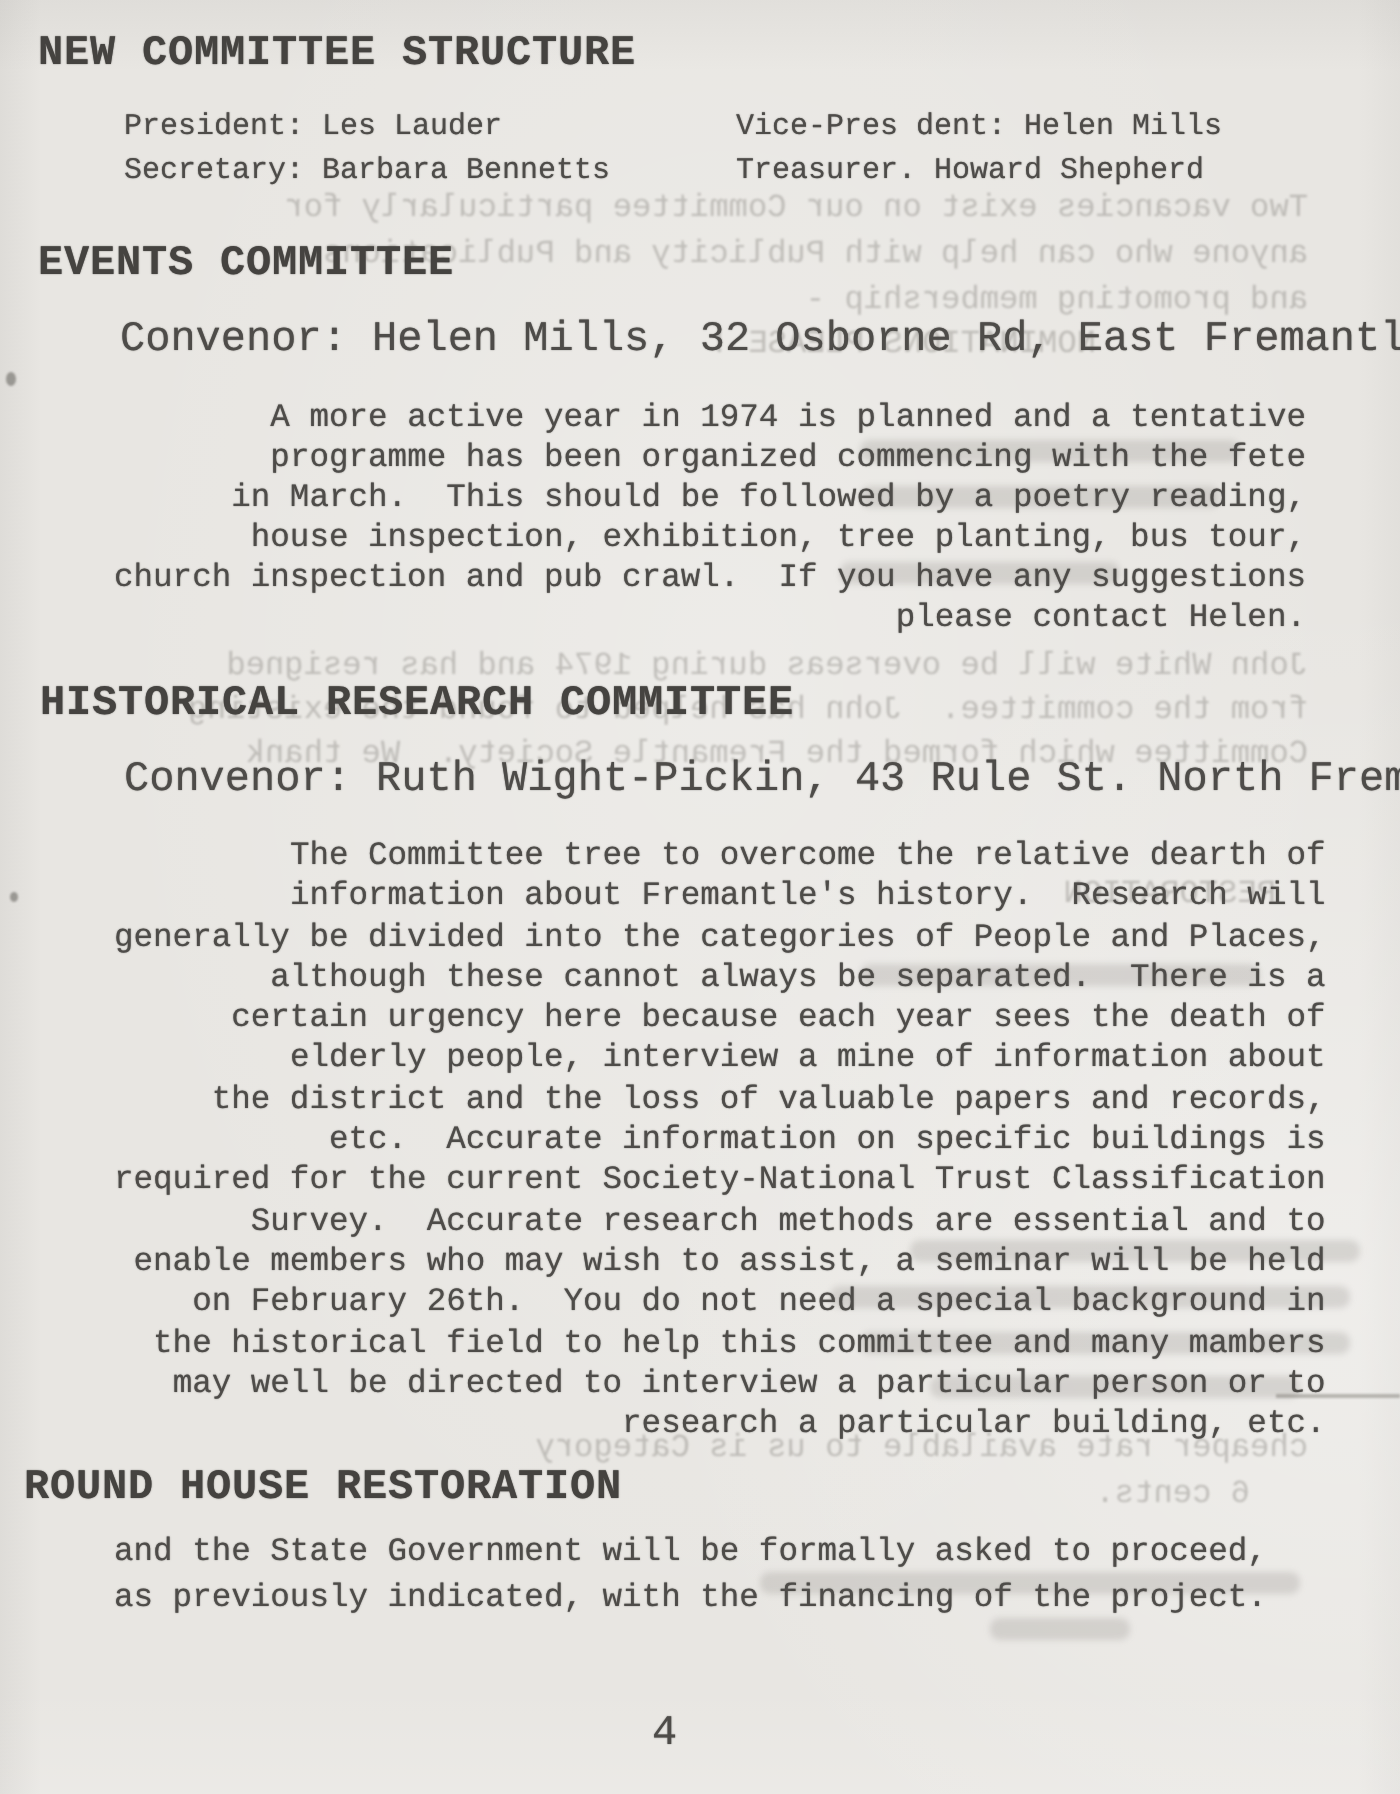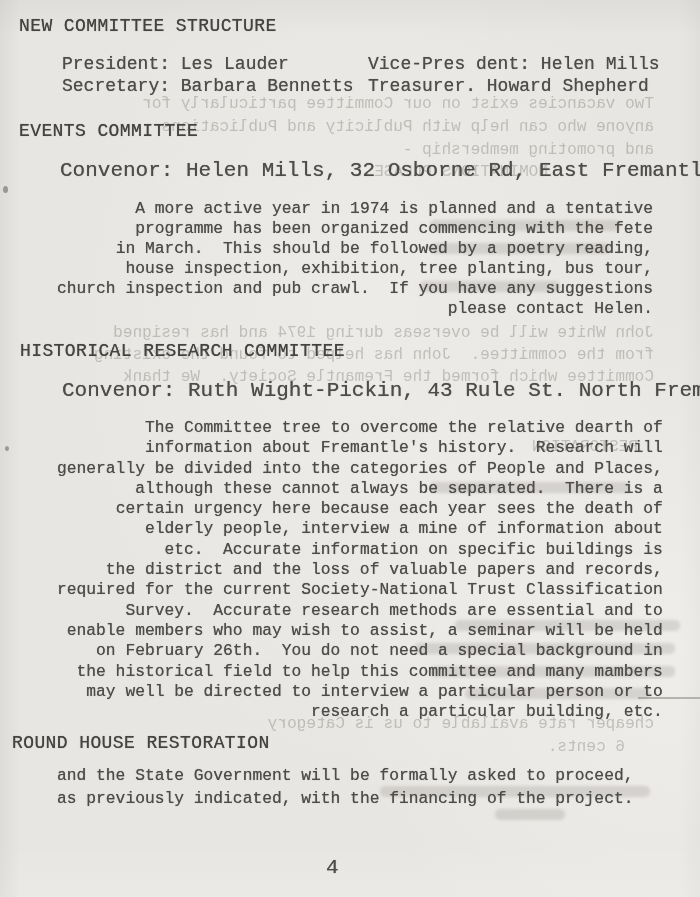--- a/index.html
+++ b/index.html
@@ -9,34 +9,34 @@
     background:
       radial-gradient(ellipse at 52% 38%, rgba(255,255,255,0.22), rgba(255,255,255,0) 62%),
       radial-gradient(circle at 96% 72%, rgba(255,255,255,0.30), rgba(255,255,255,0) 38%),
       linear-gradient(90deg, rgba(60,58,55,0.06) 0%, rgba(60,58,55,0) 3%, rgba(60,58,55,0) 97%, rgba(60,58,55,0.04) 100%),
       linear-gradient(180deg, rgba(60,58,55,0.05) 0%, rgba(60,58,55,0) 4%, rgba(60,58,55,0) 94%, rgba(255,255,255,0.15) 100%),
       #e8e6e2;
     font-family:"Liberation Mono","DejaVu Sans Mono",monospace;
     color:#4e4c49;
   }
   .heading {
-    position:absolute; margin:0; font-size:18px; font-weight:normal;
+    position:absolute; margin:0; font-size:21px; font-weight:bold;
     letter-spacing:0.4px; white-space:pre; color:#454340;
     text-shadow:0 0 0.7px rgba(69,67,64,0.85);
   }
   .convenor, .pagenum {
     position:absolute; font-size:21px; white-space:pre;
     text-shadow:0 0 0.7px rgba(78,76,73,0.8);
   }
   .para { position:absolute; font-size:16.3px; }
   .para .bline { white-space:pre; text-shadow:0 0 0.7px rgba(78,76,73,0.8);text-align:right; }
   .p1 .bline { line-height:20.1px; }
   .p2 .bline { line-height:20.3px; }
   .p3 .bline { line-height:23.2px; }
-  .officers { position:absolute; font-size:18px; }
+  .officers { position:absolute; font-size:15px; }
   .orow { line-height:22.4px; white-space:pre; text-shadow:0 0 0.7px rgba(78,76,73,0.8); }
   .ocell-left { display:inline-block; width:306px; white-space:pre; }
   .ocell-right { white-space:pre; }
   
   .bleed-layer { position:absolute; left:0; top:0; width:700px; height:897px; transform:scaleX(-1); pointer-events:none; }
   .bleed-line {
     position:absolute; font-size:16.1px; white-space:pre;
     color:rgba(108,106,100,0.34); filter:blur(0.55px);
   }
   .smudge {
@@ -101,22 +101,22 @@
   <h2 class="heading" style="left:20px;top:341px">HISTORICAL RESEARCH COMMITTEE</h2>
   <div class="convenor" style="left:62px;top:379px">Convenor: Ruth Wight-Pickin, 43 Rule St. North Fremantle-355826</div>
 
   <div class="para p2" style="left:57px;top:418px">
     <div class="bline">The Committee tree to overcome the relative dearth of</div>
     <div class="bline">information about Fremantle's history.  Research will</div>
     <div class="bline">generally be divided into the categories of People and Places,</div>
     <div class="bline">although these cannot always be separated.  There is a</div>
     <div class="bline">certain urgency here because each year sees the death of</div>
     <div class="bline">elderly people, interview a mine of information about</div>
+    <div class="bline">the district and the loss of valuable papers and records,</div>
     <div class="bline">etc.  Accurate information on specific buildings is</div>
-    <div class="bline">the district and the loss of valuable papers and records,</div>
     <div class="bline">required for the current Society-National Trust Classification</div>
     <div class="bline">Survey.  Accurate research methods are essential and to</div>
     <div class="bline">enable members who may wish to assist, a seminar will be held</div>
     <div class="bline">on February 26th.  You do not need a special background in</div>
     <div class="bline">the historical field to help this committee and many mambers</div>
     <div class="bline">may well be directed to interview a particular person or to</div>
     <div class="bline">research a particular building, etc.</div>
   </div>
 
   <h2 class="heading" style="left:12px;top:733px">ROUND HOUSE RESTORATION</h2>

